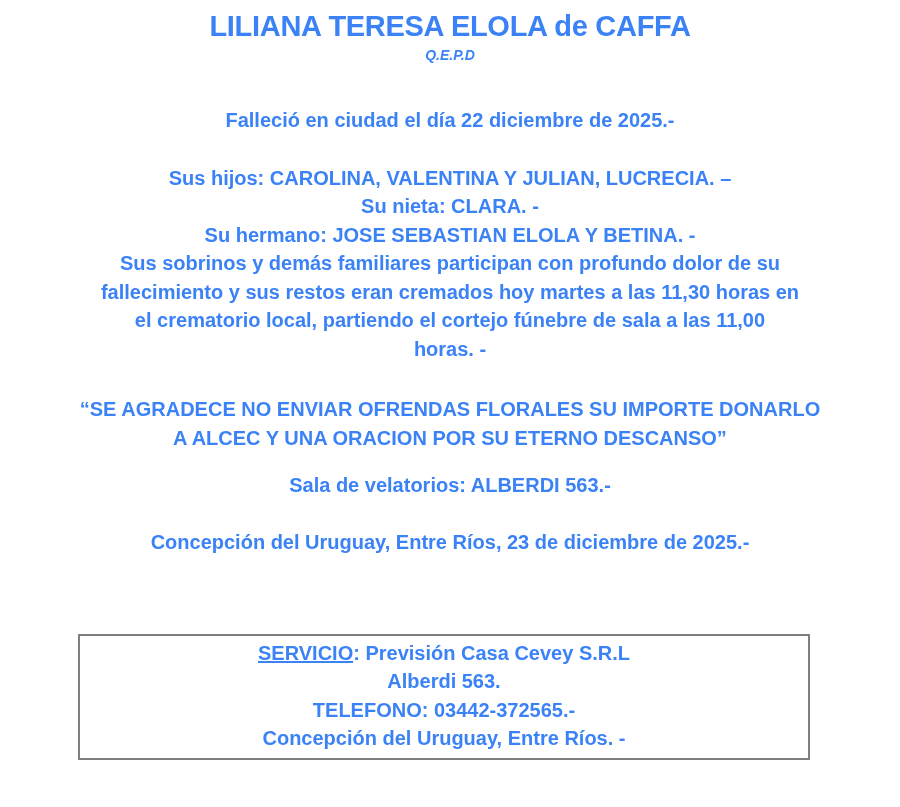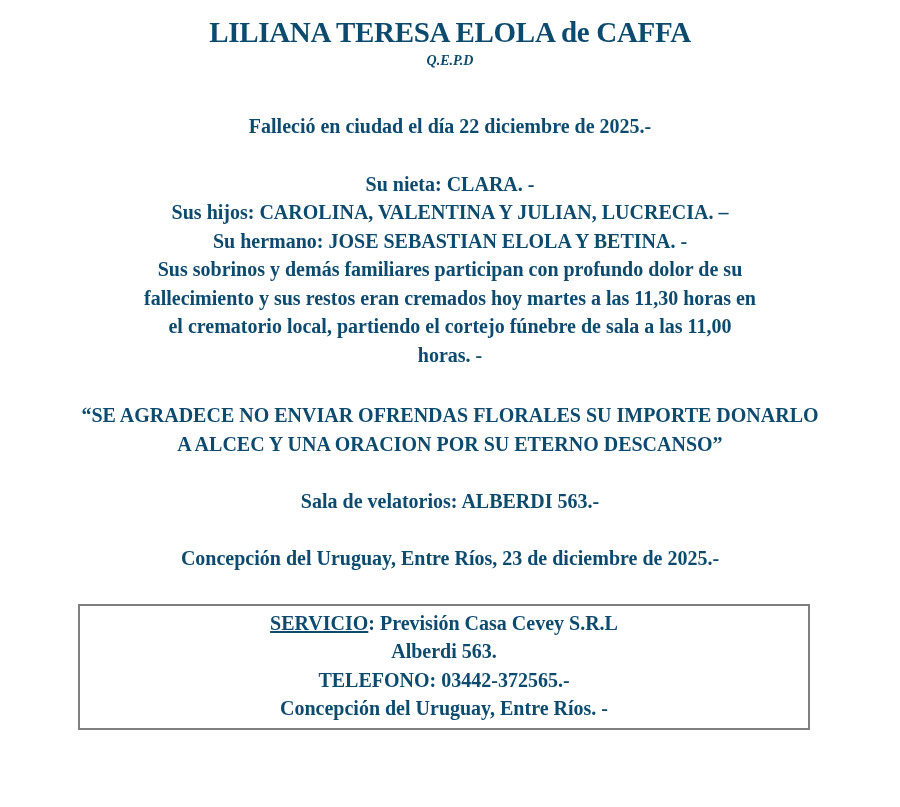--- a/index.html
+++ b/index.html
@@ -5,27 +5,27 @@
   html, body {
     margin: 0;
     padding: 0;
     background: #ffffff;
   }
   .page {
     position: relative;
     width: 900px;
     height: 807px;
     background: #ffffff;
-    font-family: Liberation Serif, serif;
+    font-family: Liberation Sans, sans-serif;
     font-weight: bold;
-    color: #0c4a6e;
+    color: #3b82f6;
     text-align: center;
     overflow: hidden;
     box-sizing: border-box;
-    padding-top: 16px;
+    padding-top: 10px;
   }
   .title {
     font-size: 29px;
     line-height: 32px;
     letter-spacing: -0.3px;
   }
   .subtitle {
     font-size: 14px;
     line-height: 26px;
     font-style: italic;
@@ -37,27 +37,27 @@
   .death-line {
     margin-top: 38px;
   }
   .family-block {
     margin-top: 29px;
   }
   .quote-block {
     margin-top: 32px;
   }
   .sala-line {
-    margin-top: 29px;
+    margin-top: 19px;
   }
   .dateline {
     margin-top: 28px;
   }
   .service-box {
-    margin-top: 32px;
+    margin-top: 78px;
     margin-left: 78px;
     width: 728px;
     border: 2px solid #7f7f7f;
     box-sizing: content-box;
     padding: 3px 0 6px 0;
     text-align: center;
   }
   .service-box .line {
     line-height: 28.3px;
   }
@@ -70,22 +70,22 @@
 
 <div class="page">
 
   <div class="title">LILIANA TERESA ELOLA de CAFFA</div>
 
   <div class="subtitle">Q.E.P.D</div>
 
   <div class="line death-line">Falleció en ciudad el día 22 diciembre de 2025.-</div>
 
   <div class="family-block">
+    <div class="line">Sus hijos: CAROLINA, VALENTINA Y JULIAN, LUCRECIA. –</div>
     <div class="line">Su nieta: CLARA. -</div>
-    <div class="line">Sus hijos: CAROLINA, VALENTINA Y JULIAN, LUCRECIA. –</div>
     <div class="line">Su hermano: JOSE SEBASTIAN ELOLA Y BETINA. -</div>
     <div class="line">Sus sobrinos y demás familiares participan con profundo dolor de su</div>
     <div class="line">fallecimiento y sus restos eran cremados hoy martes a las 11,30 horas en</div>
     <div class="line">el crematorio local, partiendo el cortejo fúnebre de sala a las 11,00</div>
     <div class="line">horas. -</div>
   </div>
 
   <div class="quote-block">
     <div class="line">“SE AGRADECE NO ENVIAR OFRENDAS FLORALES SU IMPORTE DONARLO</div>
     <div class="line">A ALCEC Y UNA ORACION POR SU ETERNO DESCANSO”</div>

